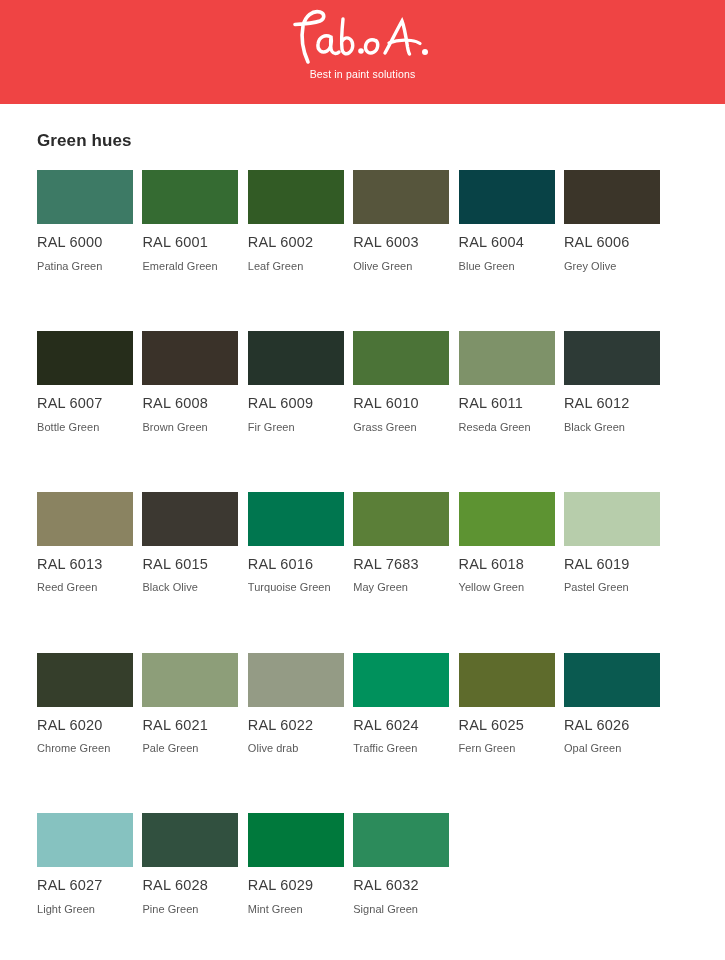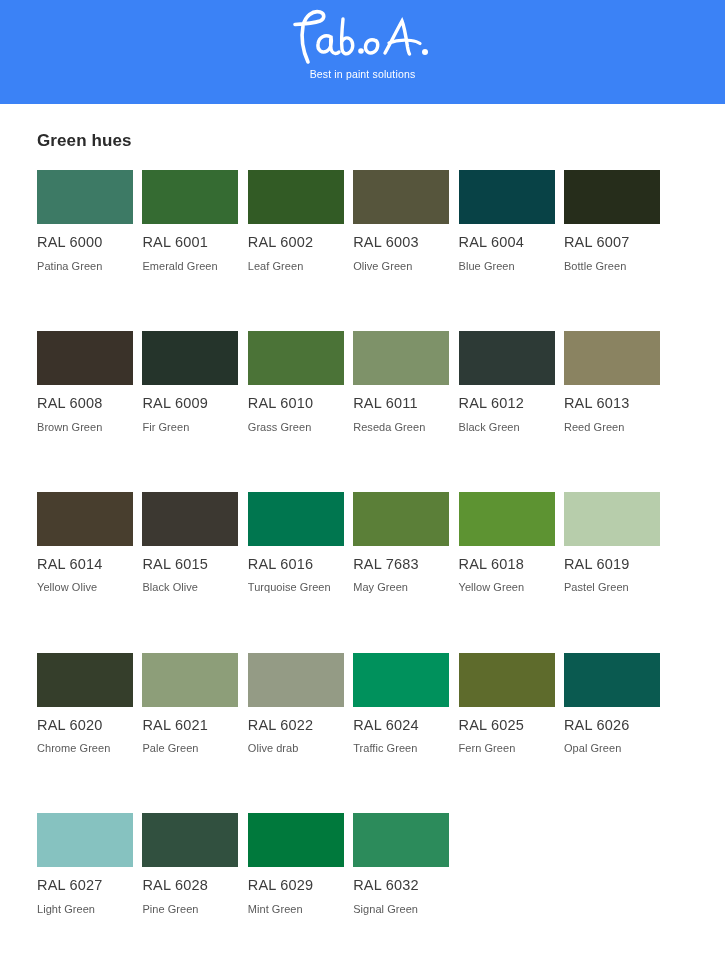--- a/index.html
+++ b/index.html
@@ -98,21 +98,21 @@
     letter-spacing: 0.05px;
     line-height: 1.2;
     white-space: nowrap;
   }
 </style>
 </head>
 <body>
 
 <div class="page">
 
-  <div class="header" style="background: #3b82f6;">
+  <div class="header" style="background: #ef4444;">
     <div class="logo-wrap">
       <svg class="logo-svg" width="180" height="60" viewBox="0 0 180 60" fill="none">
 
         <path d="M35 55 C30 44 28 30 30 19 C32 9 40 3 47 5 C52 6.5 52 12 47 14 C40 16.5 31 17 22 17.5" stroke="#ffffff" stroke-width="3.6" stroke-linecap="round" fill="none"></path>
 
         <path d="M58 30 C52 27 46 30 45 37 C44 43 49 47 54 44 C58 41.5 59 35 58 29 C57.5 34 57 41 59 44.5 C60.5 47 64 47 66 45" stroke="#ffffff" stroke-width="3.4" stroke-linecap="round" fill="none"></path>
 
         <path d="M70 12 C69 22 68 33 69 42 C69.6 46.5 73 48 76.5 45.5 C80.5 42.5 81 35 77 32 C74 29.8 70.5 31 69.2 34" stroke="#ffffff" stroke-width="3.4" stroke-linecap="round" fill="none"></path>
 
         <circle cx="88" cy="44" r="2.8" fill="#ffffff"></circle>
@@ -150,20 +150,25 @@
           <span class="swatch-chip" style="background: rgb(86, 85, 60);"></span>
           <div class="swatch-code">RAL 6003</div>
           <div class="swatch-name">Olive Green</div>
         </div>
         <div class="swatch-cell">
           <span class="swatch-chip" style="background: rgb(8, 66, 70);"></span>
           <div class="swatch-code">RAL 6004</div>
           <div class="swatch-name">Blue Green</div>
         </div>
         <div class="swatch-cell">
+          <span class="swatch-chip" style="background: rgb(59, 53, 41);"></span>
+          <div class="swatch-code">RAL 6006</div>
+          <div class="swatch-name">Grey Olive</div>
+        </div>
+        <div class="swatch-cell">
           <span class="swatch-chip" style="background: rgb(38, 45, 27);"></span>
           <div class="swatch-code">RAL 6007</div>
           <div class="swatch-name">Bottle Green</div>
         </div>
         <div class="swatch-cell">
           <span class="swatch-chip" style="background: rgb(58, 50, 41);"></span>
           <div class="swatch-code">RAL 6008</div>
           <div class="swatch-name">Brown Green</div>
         </div>
         <div class="swatch-cell">
@@ -185,25 +190,20 @@
           <span class="swatch-chip" style="background: rgb(45, 58, 54);"></span>
           <div class="swatch-code">RAL 6012</div>
           <div class="swatch-name">Black Green</div>
         </div>
         <div class="swatch-cell">
           <span class="swatch-chip" style="background: rgb(138, 131, 97);"></span>
           <div class="swatch-code">RAL 6013</div>
           <div class="swatch-name">Reed Green</div>
         </div>
         <div class="swatch-cell">
-          <span class="swatch-chip" style="background: rgb(72, 62, 46);"></span>
-          <div class="swatch-code">RAL 6014</div>
-          <div class="swatch-name">Yellow Olive</div>
-        </div>
-        <div class="swatch-cell">
           <span class="swatch-chip" style="background: rgb(60, 56, 49);"></span>
           <div class="swatch-code">RAL 6015</div>
           <div class="swatch-name">Black Olive</div>
         </div>
         <div class="swatch-cell">
           <span class="swatch-chip" style="background: rgb(0, 118, 79);"></span>
           <div class="swatch-code">RAL 6016</div>
           <div class="swatch-name">Turquoise Green</div>
         </div>
         <div class="swatch-cell">

